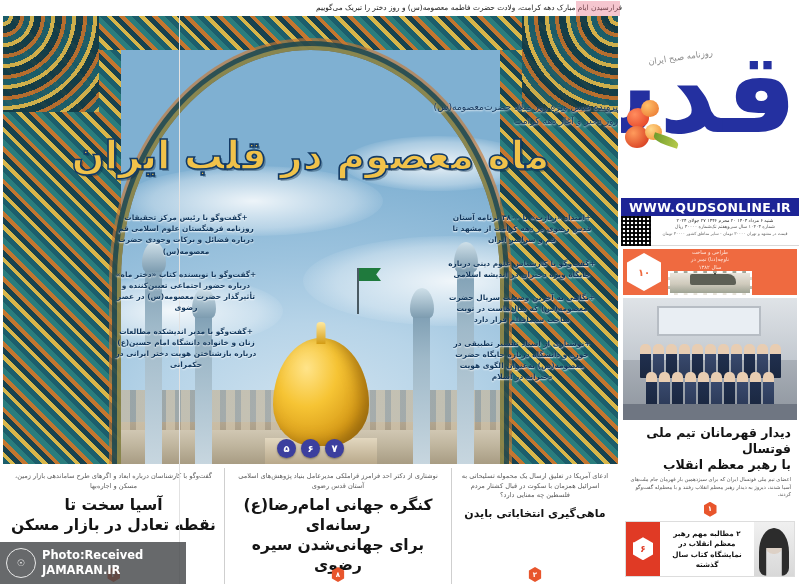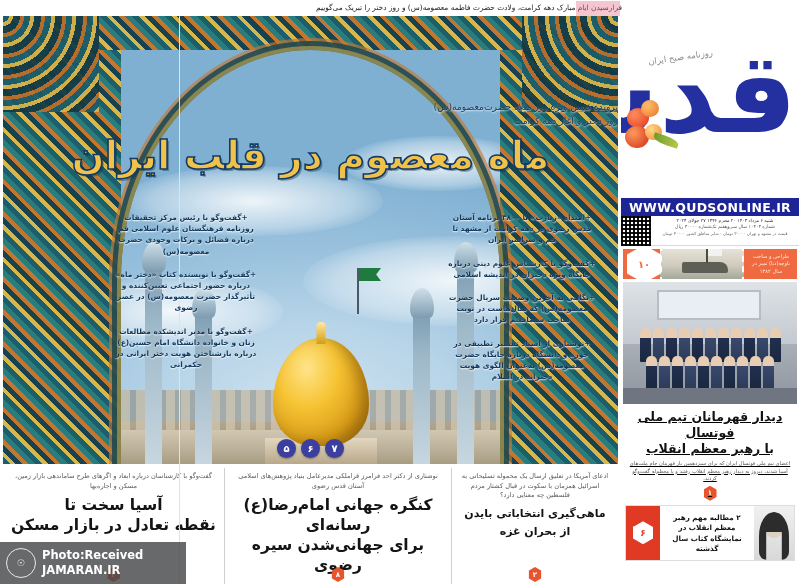--- a/index.html
+++ b/index.html
@@ -459,26 +459,27 @@
     padding: 2px 3px 0 3px;
     overflow: hidden;
   }
   #info-strip .dates .row2 { color: #555; }
   #info-strip .dates .row3 { color: #666; font-size: 4.2px; }
 
   
   #stamp-banner {
     position: relative;
     margin: 3px 2px 0 2px;
-    height: 30px;
+    height: 46px;
     background: #ef6a40;
     display: flex;
     direction: rtl;
     align-items: center;
     overflow: hidden;
+    flex-direction: column;
   }
   #stamp-banner .sb-text {
     width: 52px;
     color: #ffe9df;
     font-size: 5.2px;
     line-height: 7.4px;
     text-align: center;
     padding: 0 3px;
     direction: rtl;
   }
@@ -565,23 +566,22 @@
   #team-photo .person.alt {
     background: linear-gradient(180deg, #e8cdb2 0%, #e8cdb2 28%, #394a6e 28%, #2c3a58 100%);
   }
   #team-photo .floor {
     position: absolute; left: 0; right: 0; bottom: 0; height: 16px;
     background: #6f7682;
   }
 
   #team-head {
     direction: rtl;
-    text-align: center;
+    text-align: right;
     padding: 5px 6px 0 6px;
-    text-decoration: underline;
   }
   #team-head .t-title {
     font-size: 12.5px;
     line-height: 16px;
     font-weight: bold;
     color: #121212;
   }
   #team-head .t-lead {
     font-size: 5.2px;
     line-height: 7.6px;
@@ -752,21 +752,20 @@
         <div class="badge">۶</div>
         <div class="badge">۵</div>
       </div>
     </div>
 
     <div id="bottom-strip">
 
       <div class="art" id="art-3">
         <div class="over">ادعای آمریکا در تعلیق ارسال یک محموله تسلیحاتی به اسرائیل همزمان با سکوت در قبال کشتار مردم فلسطین چه معنایی دارد؟</div>
         <div class="title">ماهی‌گیری انتخاباتی بایدن</div>
-        <div class="title">از بحران غزه</div>
         <div class="hexbadge">۲</div>
       </div>
 
       <div class="art" id="art-2">
         <div class="over">نوشتاری از دکتر احد فرامرز قراملکی مدیرعامل بنیاد پژوهش‌های اسلامی آستان قدس رضوی</div>
         <div class="title">کنگره جهانی امام‌رضا(ع) رسانه‌ای</div>
         <div class="title">برای جهانی‌شدن سیره رضوی</div>
         <div class="hexbadge">۸</div>
       </div>
 

